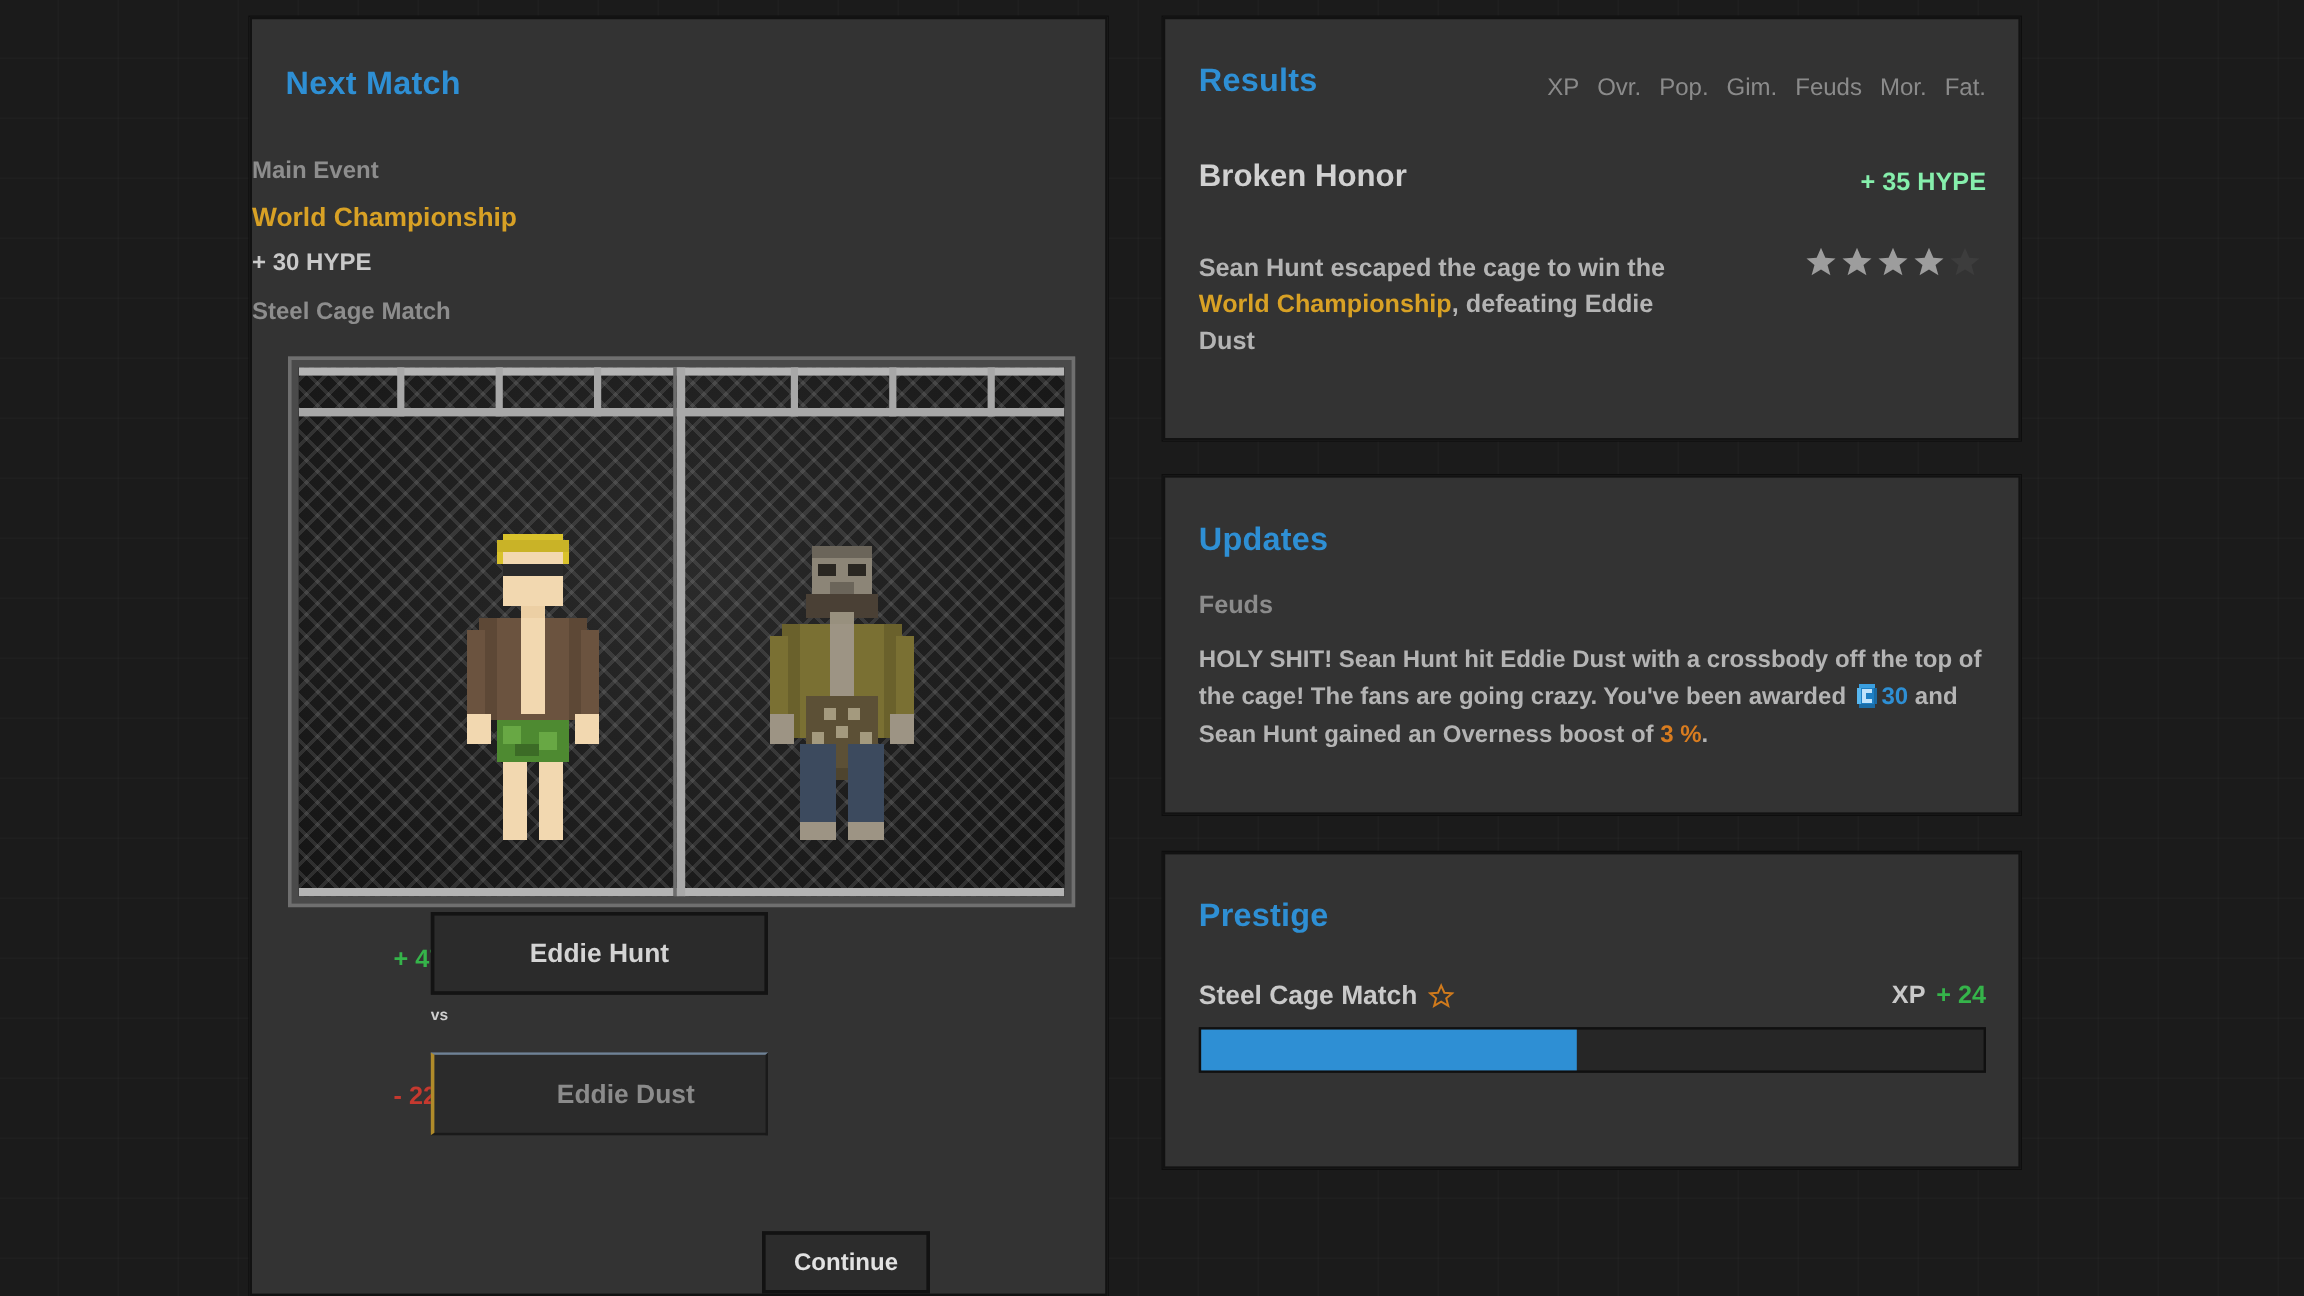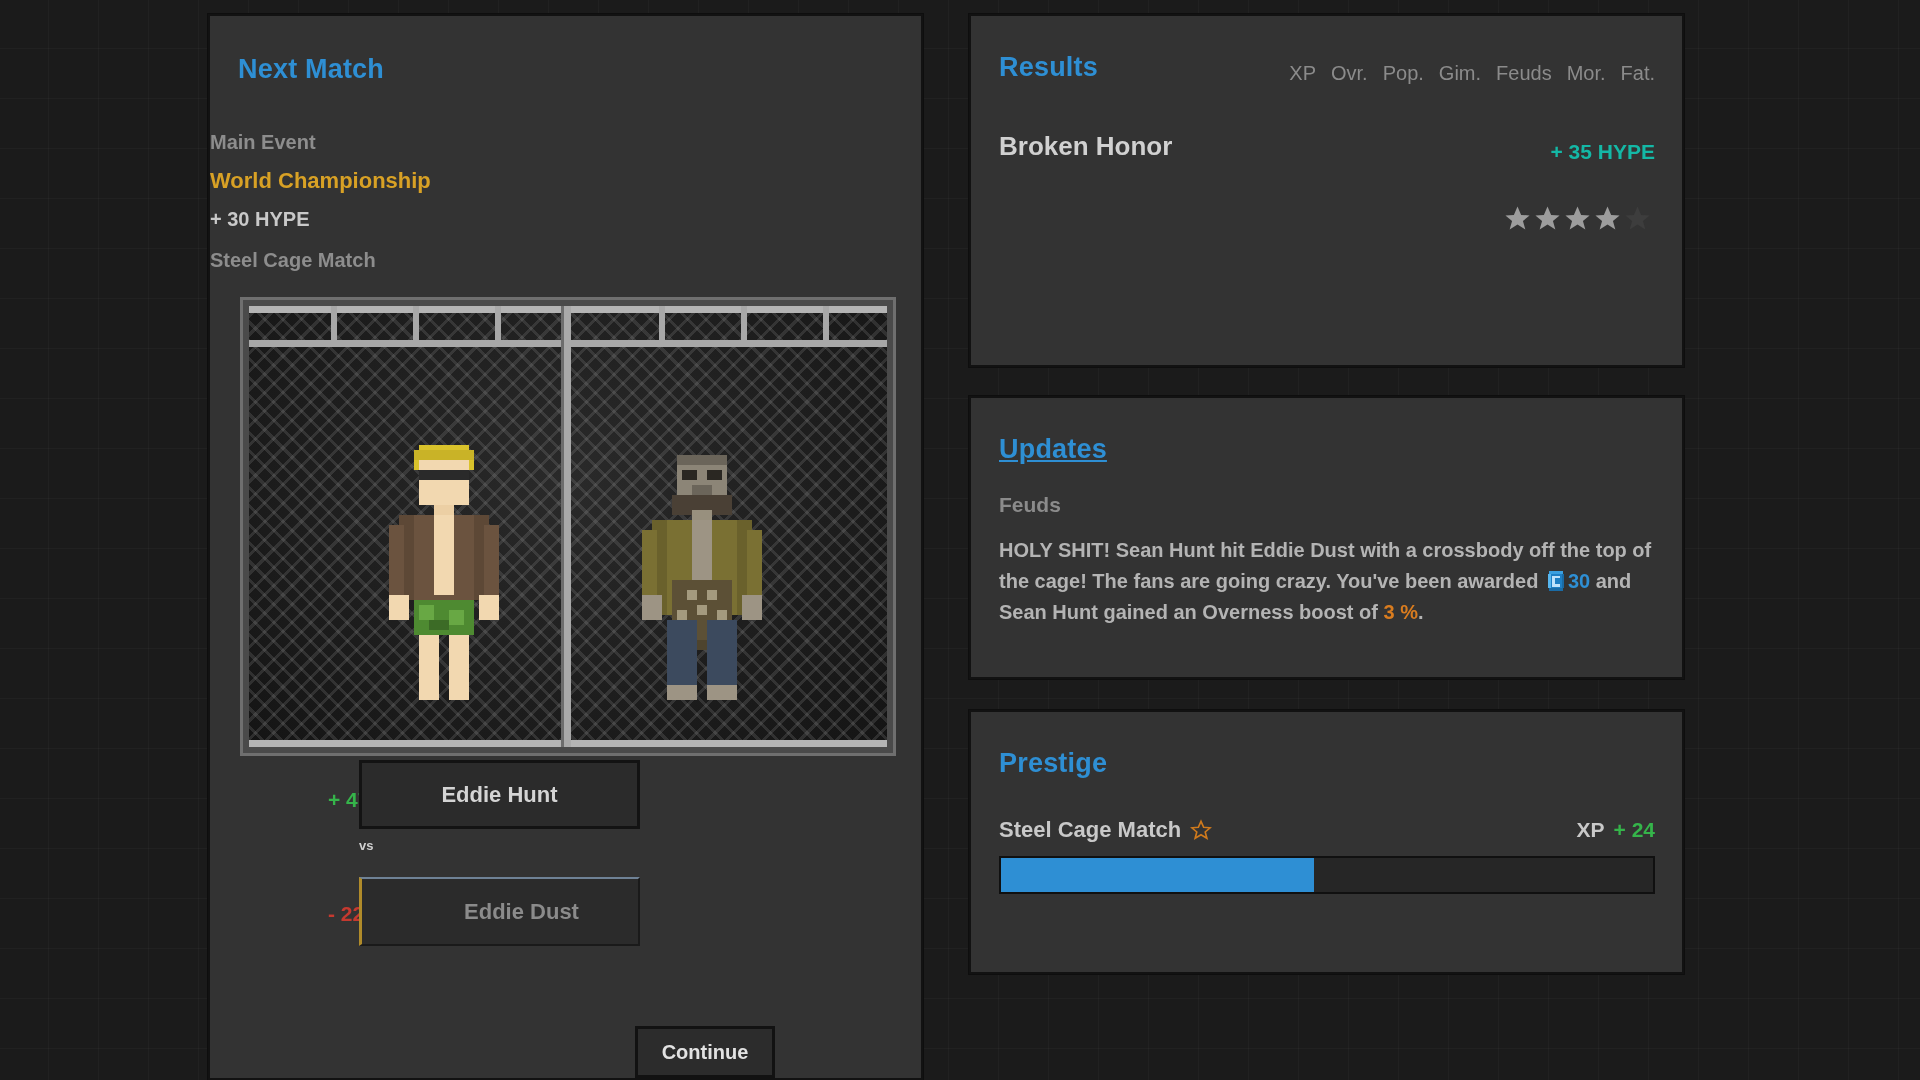--- a/index.html
+++ b/index.html
@@ -143,36 +143,36 @@
     display: flex; gap: 15px;
     color: #8b8b8b; font-size: 20px;
   }
 
   #results-match-name {
     position: absolute; left: 28px; top: 115px;
     color: #d1d1d1; font-size: 26px; font-weight: bold;
   }
   #results-hype {
     position: absolute; right: 27px; top: 124px;
-    color: #14b8a6; font-size: 21px; font-weight: bold;
+    color: #86efac; font-size: 21px; font-weight: bold;
   }
   #results-summary {
     position: absolute; left: 28px; top: 193px; width: 430px;
     color: #b4b4b4; font-size: 21px; font-weight: bold; line-height: 1.45;
   }
   #results-summary .gold { color: #d8a125; }
   #results-stars {
     position: absolute; right: 30px; top: 188px;
     display: flex; gap: 1px;
   }
   .star { width: 29px; height: 29px; }
   .star.lit  { fill: #9d9d9d; }
   .star.dull { fill: #3d3d3d; }
 
-  #updates-title { position: absolute; left: 28px; top: 36px; text-decoration: underline; }
+  #updates-title { position: absolute; left: 28px; top: 36px; }
   #updates-category {
     position: absolute; left: 28px; top: 95px;
     color: #8b8b8b; font-size: 21px; font-weight: bold;
   }
   #updates-body {
     position: absolute; left: 28px; top: 137px; right: 24px;
     color: #b4b4b4; font-size: 20px; font-weight: bold; line-height: 1.55;
   }
   #updates-body .orange { color: #d97c1f; }
   #updates-body .blue   { color: #2e8fd4; }
@@ -328,20 +328,23 @@
       <span>Pop.</span>
       <span>Gim.</span>
       <span>Feuds</span>
       <span>Mor.</span>
       <span>Fat.</span>
     </div>
 
     <div id="results-match-name">Broken Honor</div>
     <div id="results-hype">+ 35 HYPE</div>
 
+    <div id="results-summary">
+      <span>Sean Hunt escaped the cage to win the </span><span class="gold">World Championship</span><span>, defeating Eddie Dust</span>
+    </div>
 
     <div id="results-stars">
       <svg class="star lit" viewBox="0 0 24 24">
           <polygon points="12,2 15,9 22,9.5 16.5,14 18.5,21 12,17 5.5,21 7.5,14 2,9.5 9,9"></polygon>
         </svg>
       <svg class="star lit" viewBox="0 0 24 24">
           <polygon points="12,2 15,9 22,9.5 16.5,14 18.5,21 12,17 5.5,21 7.5,14 2,9.5 9,9"></polygon>
         </svg>
       <svg class="star lit" viewBox="0 0 24 24">
           <polygon points="12,2 15,9 22,9.5 16.5,14 18.5,21 12,17 5.5,21 7.5,14 2,9.5 9,9"></polygon>

